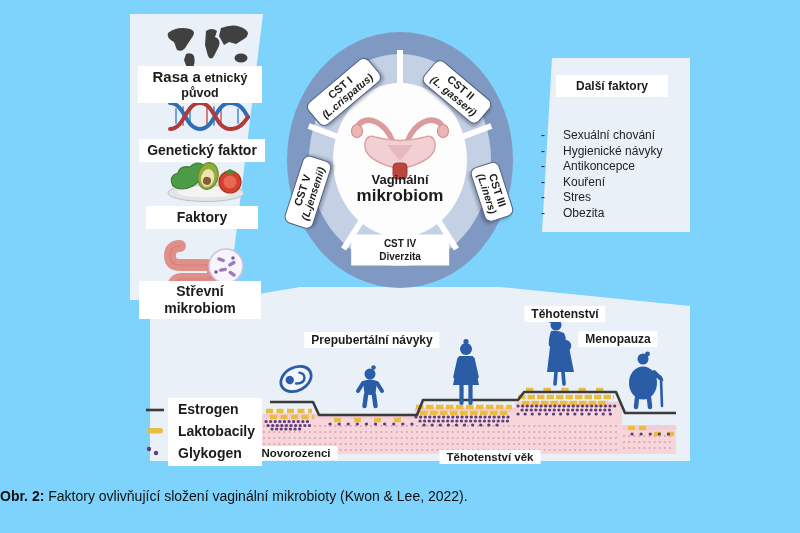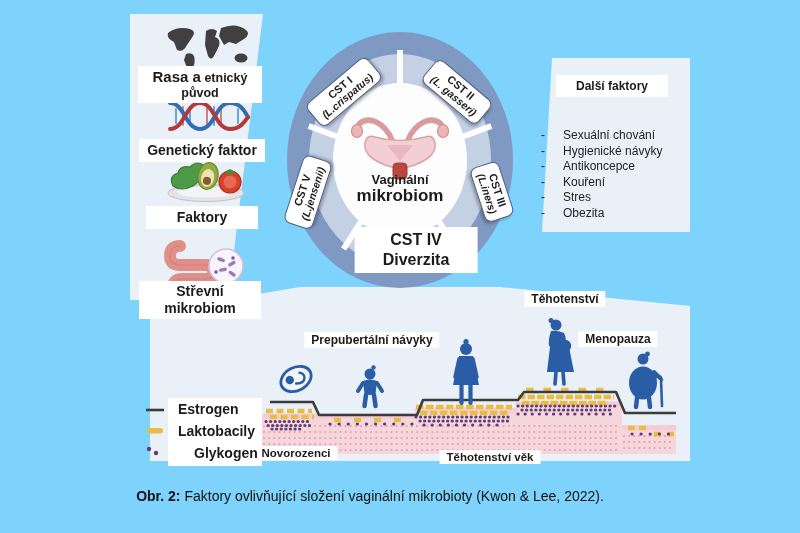--- a/index.html
+++ b/index.html
@@ -6,27 +6,27 @@
   #stage{position:relative;width:800px;height:533px;background:#7dd3fc;overflow:hidden;
          font-family:"Liberation Sans",sans-serif;color:#1b1b1b;}
   .abs{position:absolute;}
   svg{display:block;}
   .wlabel{position:absolute;background:#ffffff;font-weight:700;text-align:center;line-height:1.2;}
   .cstbox{position:absolute;background:#ffffff;border:1.6px solid #4f6183;border-radius:7px;
           padding:2px 7px;text-align:center;line-height:1.12;font-weight:700;font-size:11px;
           box-shadow:1.5px 2.5px 3px rgba(40,50,70,.35);transform:translate(-50%,-50%) rotate(var(--r));white-space:nowrap;}
   .cstbox .species{font-style:italic;font-size:10.5px;font-weight:700;display:block;}
   .cstplain{position:absolute;background:#ffffff;text-align:center;line-height:1.25;font-weight:700;
-            font-size:16px;transform:translate(-50%,-50%);padding:3px 28px;white-space:nowrap;margin-left:16px;}
+            font-size:10px;transform:translate(-50%,-50%);padding:3px 28px;white-space:nowrap;}
   .rp-item{display:flex;font-size:12px;line-height:15.5px;color:#222;}
   .rp-item .dash{width:22px;text-align:left;}
   .stage-label{position:absolute;background:#fff;font-weight:700;font-size:12px;text-align:center;
                padding:1px 7px;transform:translate(-50%,0);white-space:nowrap;}
   .legend-text{font-weight:700;font-size:14px;line-height:22px;}
-  #caption{position:absolute;left:0;top:488px;width:740px;text-align:center;font-size:14px;color:#111;}
+  #caption{position:absolute;left:0;top:488px;width:740px;text-align:left;font-size:14px;color:#111;}
   #caption .pfx{font-weight:700;}
 </style>
 </head>
 <body>
 
 <div id="stage">
 
   <svg class="abs" style="left:0;top:0" width="800" height="533" viewBox="0 0 800 533">
 
     <g>
@@ -273,29 +273,29 @@
         <span class="dash">-</span>
         <span>Stres</span>
       </div>
     <div class="rp-item">
         <span class="dash">-</span>
         <span>Obezita</span>
       </div>
   </div>
 
   <div class="stage-label" style="left:372px;top:332px">Prepubertální návyky</div>
-  <div class="stage-label" style="left:565px;top:291px">Těhotenství</div>
+  <div class="stage-label" style="left:565px;top:306px">Těhotenství</div>
   <div class="stage-label" style="left:618px;top:331px">Menopauza</div>
   <div class="stage-label" style="left:296px;top:446px;font-size:11.5px">Novorozenci</div>
   <div class="stage-label" style="left:490px;top:450px;font-size:11.5px">Těhotenství věk</div>
 
   <div class="abs" style="left:168px;top:398px;width:94px;height:68px;background:#fff">
     <div class="legend-text" style="padding-left:10px">Estrogen</div>
     <div class="legend-text" style="padding-left:10px">Laktobacily</div>
-    <div class="legend-text" style="padding-left:26px">Glykogen</div>
+    <div class="legend-text" style="padding-left:10px">Glykogen</div>
   </div>
 
   <div id="caption">
     <span class="pfx">Obr. 2:</span>
     <span>Faktory ovlivňující složení vaginální mikrobioty (Kwon &amp; Lee, 2022).</span>
   </div>
 
 </div>
 
 </body></html>

